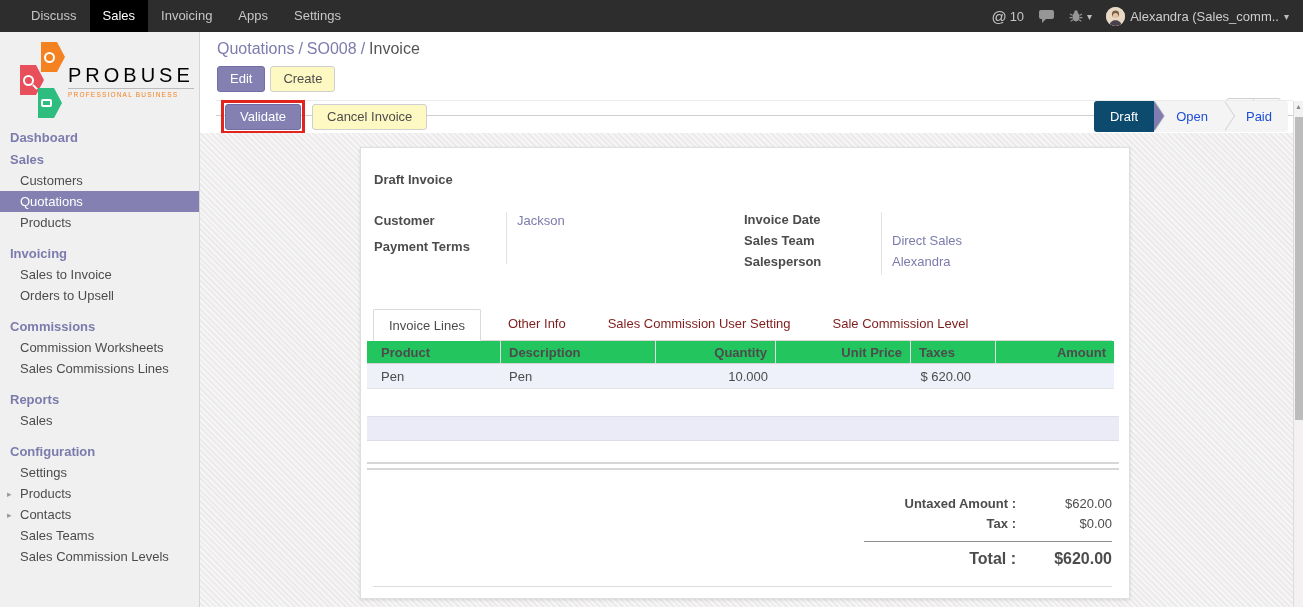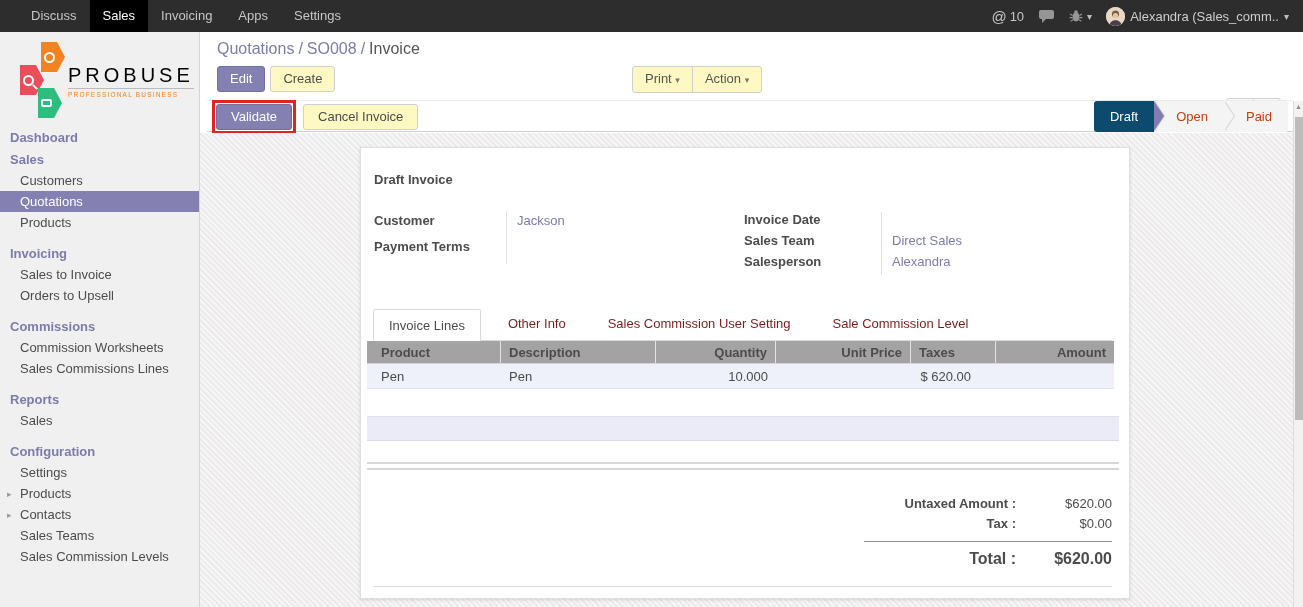--- a/index.html
+++ b/index.html
@@ -57,26 +57,26 @@
   .center-btns .btn:last-child { border-radius:0 3px 3px 0; }
   .caret { font-size:9px; color:#777; }
   .pager { position:absolute; right:22px; top:34px; display:flex; align-items:center; gap:10px;margin-top:32px; }
   .pager-text { color:#4c4c4c; }
   .pager-btns { display:flex; }
   .pager-btn { width:28px; height:27px; border:1px solid #cfcfcf; background:#fbfbfb; color:#888; text-align:center; line-height:25px; cursor:pointer; font-size:13px; }
   .pager-btn:first-child { border-radius:3px 0 0 3px; }
   .pager-btn:last-child { border-radius:0 3px 3px 0; margin-left:-1px; }
 
   
-  .statusbar { position:absolute; left:7px; top:68px; right:10px; height:32px; background:#fff; border-top:1px solid #ebebeb; border-bottom:1px solid #cfcfcf; }
+  .statusbar { position:absolute; left:16px; top:68px; right:10px; height:16px; background:#fff; border-top:1px solid #ebebeb; border-bottom:1px solid #cfcfcf; }
   .sb-left { position:absolute; left:5px; top:0; height:31px; display:flex; align-items:center; gap:7px; }
   .redbox { border:3px solid #e2241f; padding:1px; }
   .sb-btn { padding:4px 14px; }
   .states { position:absolute; right:5px; top:0; height:31px; display:flex; }
-  .state { position:relative; line-height:31px; padding:0 16px 0 22px; background:#f4f4f4; color:#c2410c; cursor:pointer; }
+  .state { position:relative; line-height:31px; padding:0 16px 0 22px; background:#f4f4f4; color:#1d4ed8; cursor:pointer; }
   .state::after  { content:""; position:absolute; right:-10px; top:0; border-top:15.5px solid transparent; border-bottom:15.5px solid transparent; border-left:10px solid #f4f4f4; z-index:2; }
   .state::before { content:""; position:absolute; right:-11px; top:0; border-top:15.5px solid transparent; border-bottom:15.5px solid transparent; border-left:10px solid #cfcfcf; z-index:1; }
   .state:first-child { border-radius:3px 0 0 3px; padding-left:16px; }
   .state:last-child::after, .state:last-child::before { display:none; }
   .state:last-child { border-radius:0 3px 3px 0; }
   .state.active { background:#0c4a6e; color:#fff; }
   .state.active::after { border-left-color:#817db1; }
 
   
   .content { position:absolute; left:0; top:101px; right:0; bottom:0;
@@ -94,21 +94,21 @@
   .fgroup.right .frow { height:21px; line-height:16px; }
   .flabel { width:132px; font-weight:bold; color:#4c4c4c; }
   .fgroup.right .flabel { width:137px; }
   .fval { flex:1; border-left:1px solid #e2e2e2; padding-left:10px; color:#7c7bad; cursor:pointer; }
 
   .tabs { position:absolute; left:12px; right:17px; top:160px; display:flex; border-bottom:1px solid #d9d9d9; height:33px; align-items:flex-end; }
   .tab { line-height:31px; height:32px; padding:0 15px; color:#7f1d1d; cursor:pointer; margin-right:12px; }
   .tab.active { background:#fff; border:1px solid #d9d9d9; border-bottom:1px solid #fff; border-radius:2px 2px 0 0; color:#4c4c4c; margin-bottom:-1px; }
 
   .ltable { position:absolute; left:6px; top:193px; width:747px; }
-  .thead { display:flex; background:#a3a3a3; border-bottom:1px solid #d4d4d4; font-weight:bold; height:23px; line-height:23px; }
+  .thead { display:flex; background:#22c55e; border-bottom:1px solid #d4d4d4; font-weight:bold; height:23px; line-height:23px; }
   .thead .cell { border-right:1px solid #e3e3e3; }
   .thead .cell:last-child { border-right:none; }
   .trow { display:flex; background:#eef0fa; height:25px; line-height:25px; border-bottom:1px solid #e3e4ea; cursor:pointer; }
   .cell { padding:0 8px; overflow:hidden; white-space:nowrap; }
   .c0 { width:134px; padding-left:14px; }
   .c1 { width:155px; }
   .c2 { width:120px; text-align:right; }
   .c3 { width:135px; text-align:right; }
   .c4 { width:85px; }
   .c5 { width:118px; text-align:right; }
@@ -222,24 +222,20 @@
 <div class="main">
 
   <div class="cpanel">
     <div class="breadcrumb">
       <span class="bc-link">Quotations</span><span class="bc-sep">/</span><span class="bc-link">SO008</span><span class="bc-sep">/</span><span class="bc-current">Invoice</span>
     </div>
     <div class="buttons-row">
       <button class="btn btn-primary">Edit</button>
       <button class="btn">Create</button>
     </div>
-    <div class="center-btns">
-      <button class="btn"><span>Print</span> <span class="caret">▾</span></button>
-      <button class="btn"><span>Action</span> <span class="caret">▾</span></button>
-    </div>
     <div class="pager">
       <span class="pager-text">1 / 1</span>
       <span class="pager-btns">
         <span class="pager-btn">&lt;</span>
         <span class="pager-btn">&gt;</span>
       </span>
     </div>
   </div>
 
   <div class="statusbar">

